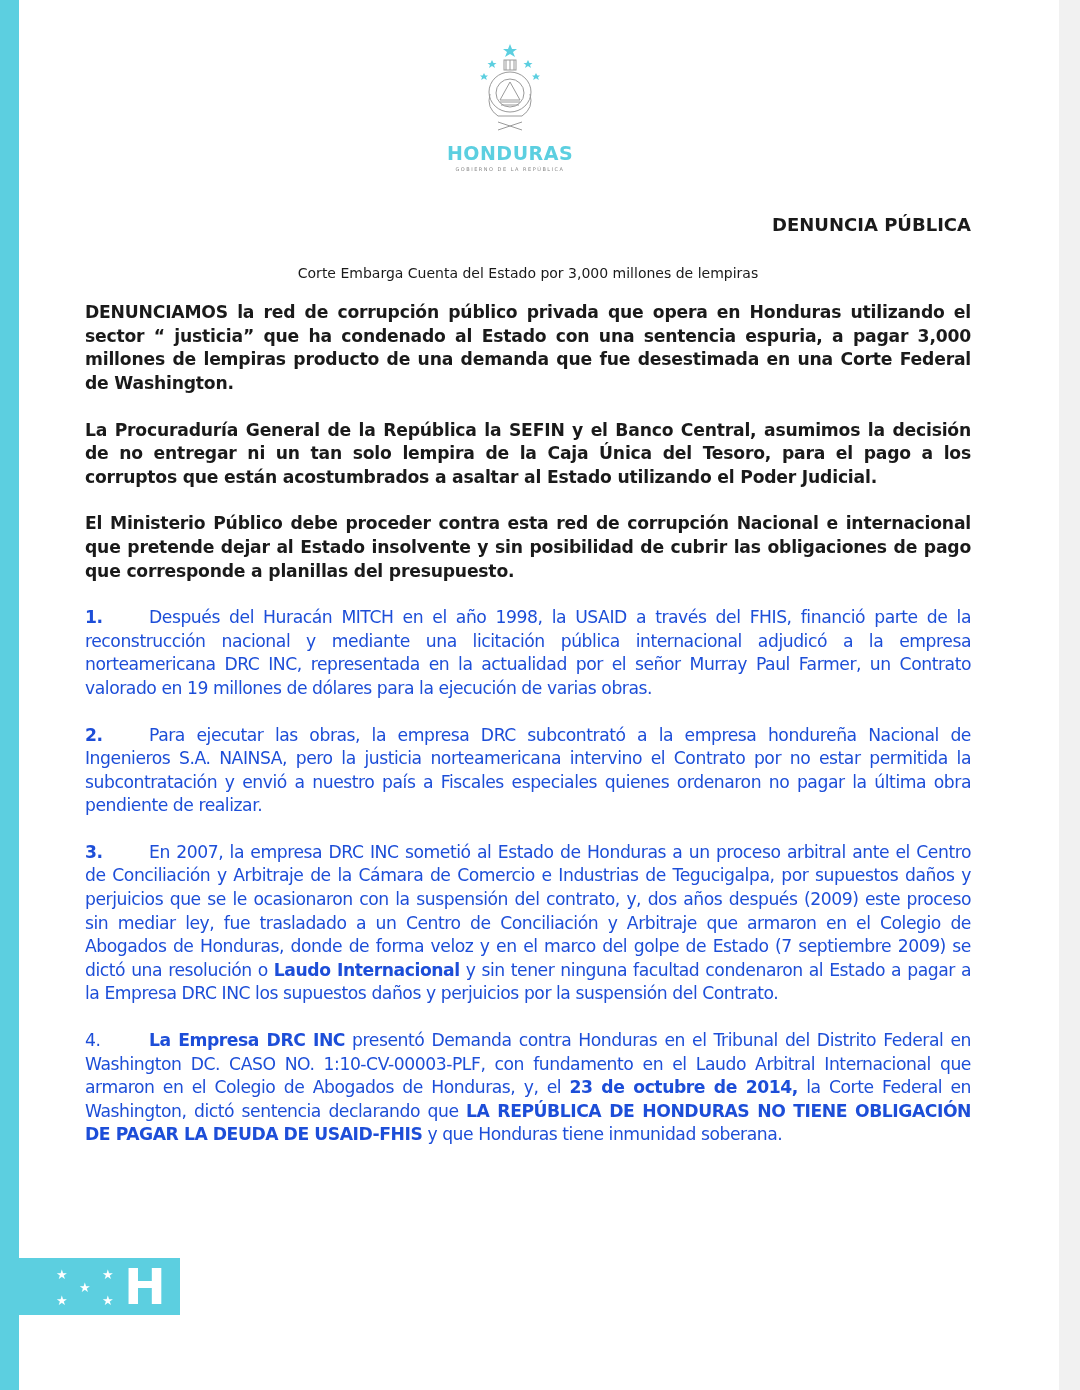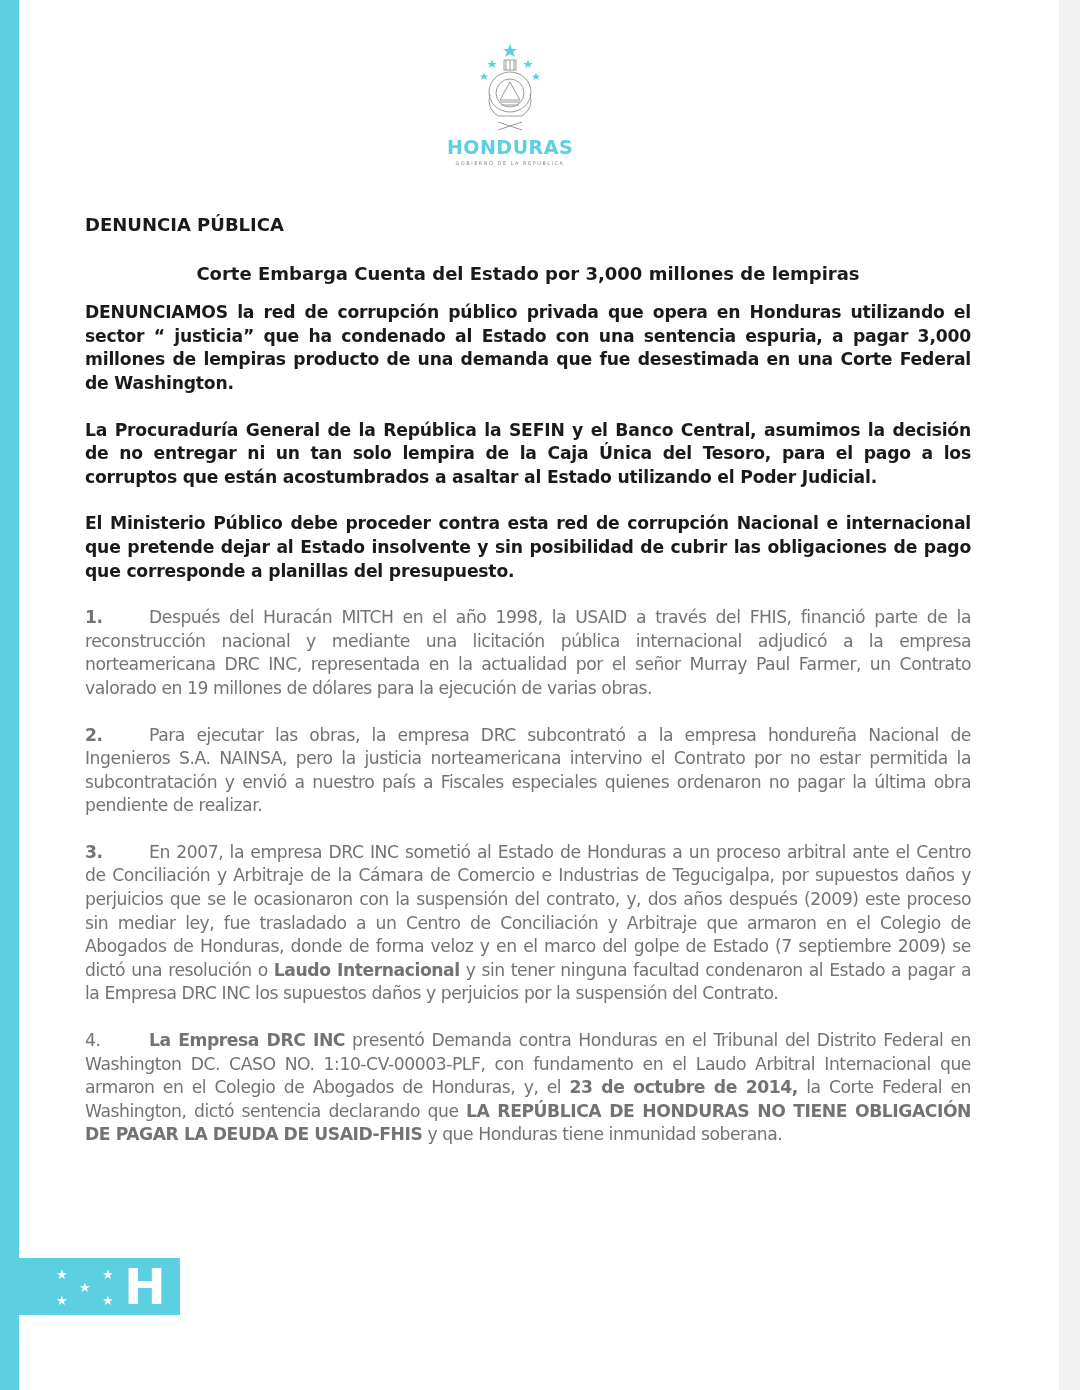--- a/index.html
+++ b/index.html
@@ -18,38 +18,38 @@
     .h-band .star { position: absolute; color: #fff; font-size: 13px; line-height: 13px; }
     .h-band .hletter {
       position: absolute; left: 124px; top: 4px; color: #fff; font-weight: bold;
       font-size: 50px; line-height: 50px; font-family: "DejaVu Sans", sans-serif;
     }
 
     .logo { position: absolute; left: 430px; top: 40px; width: 160px; text-align: center; }
     .logo svg { display: block; margin: 0 auto; }
     .logo .brand {
       color: #5ccfe0; font-weight: bold; font-size: 19px; letter-spacing: 0.5px;
-      margin-top: 4px; font-family: "DejaVu Sans", sans-serif;
+      margin-top: 10px; font-family: "DejaVu Sans", sans-serif;
     }
     .logo .sub { color: #888; font-size: 5px; letter-spacing: 1.5px; margin-top: 2px; }
 
     .content {
       position: absolute; left: 85px; top: 213px; width: 886px;
       font-family: "DejaVu Sans", sans-serif;
       font-size: 17.2px; line-height: 23.6px;
     }
-    .title { text-align: left; font-weight: bold; font-size: 18px; margin: 0; }
-    .subtitle { text-align: center; font-weight: bold; font-size: 18px; margin: 25px 0 0 0; }
+    .title { text-align: right; font-weight: bold; font-size: 18px; margin: 0; }
+    .subtitle { text-align: center; font-weight: normal; font-size: 14px; margin: 25px 0 0 0; }
     p { margin: 0; text-align: justify; }
     .bold-p { font-weight: bold; letter-spacing: -0.2px; }
     .p1 { margin-top: 16px; }
     .p-gap { margin-top: 23px; }
     .num { display: inline-block; width: 64px; }
     .num.b { font-weight: bold; }
-    .light { color: #737373; letter-spacing: -0.45px; }
+    .light { color: #1d4ed8; letter-spacing: -0.45px; }
     b { font-weight: bold; }
   </style>
 </head>
 <body>
 
 <div class="left-bar"></div>
 <div class="right-strip"></div>
 
 <div class="logo">
   <svg width="80" height="92" viewBox="0 0 80 92">

